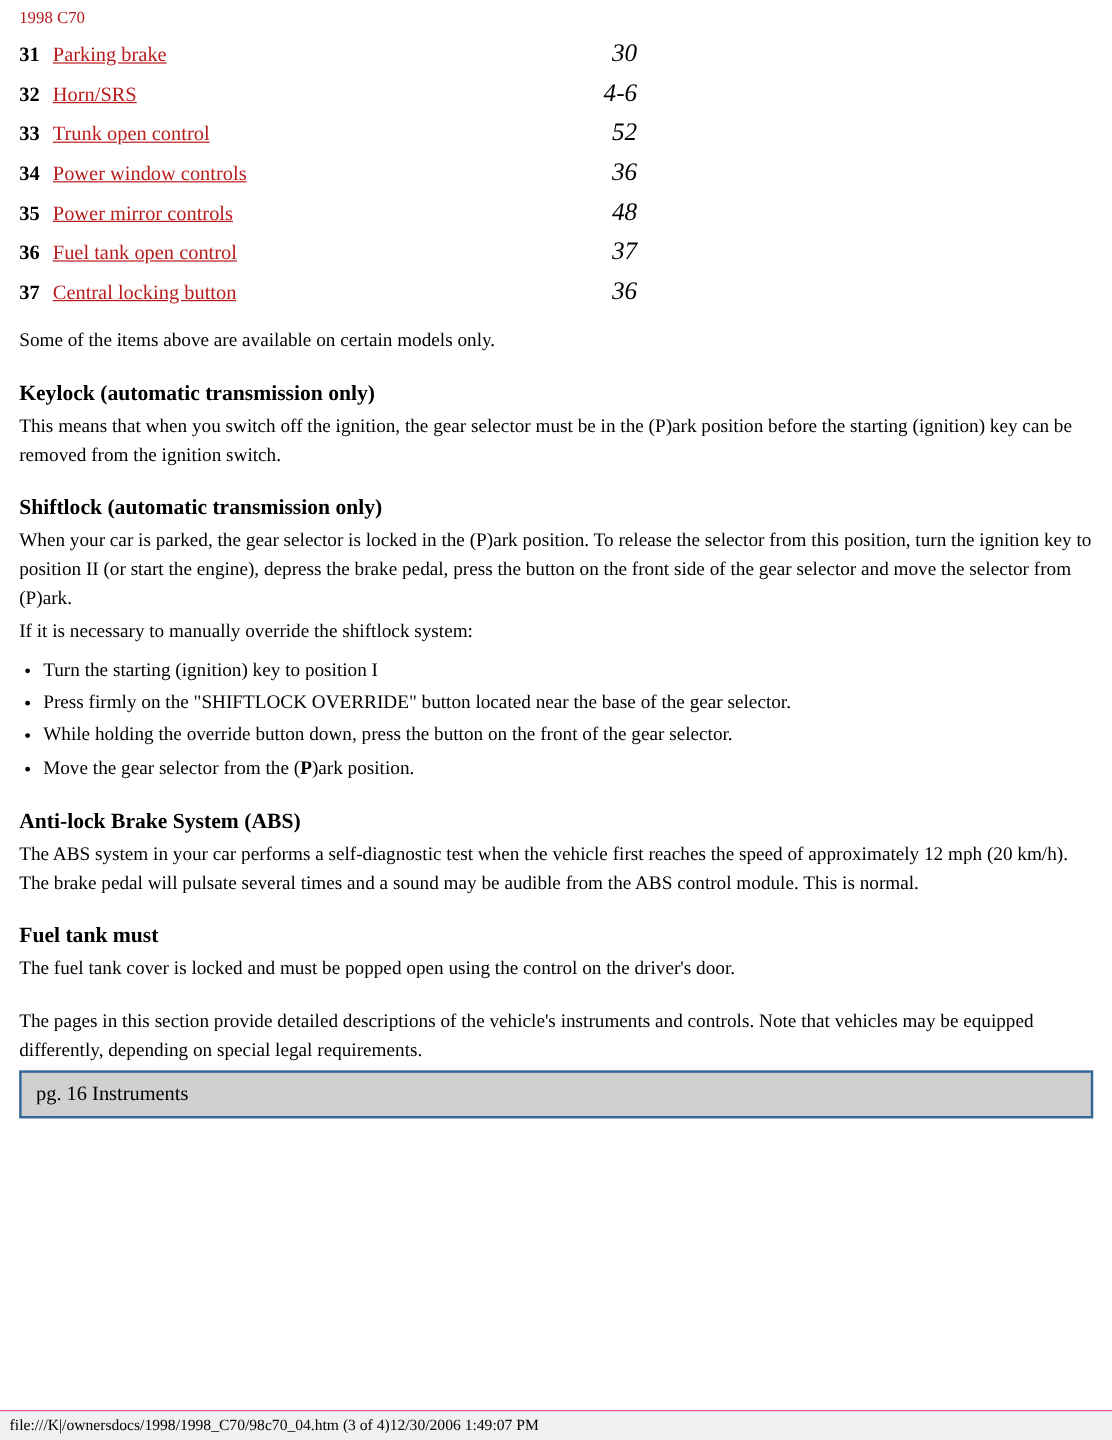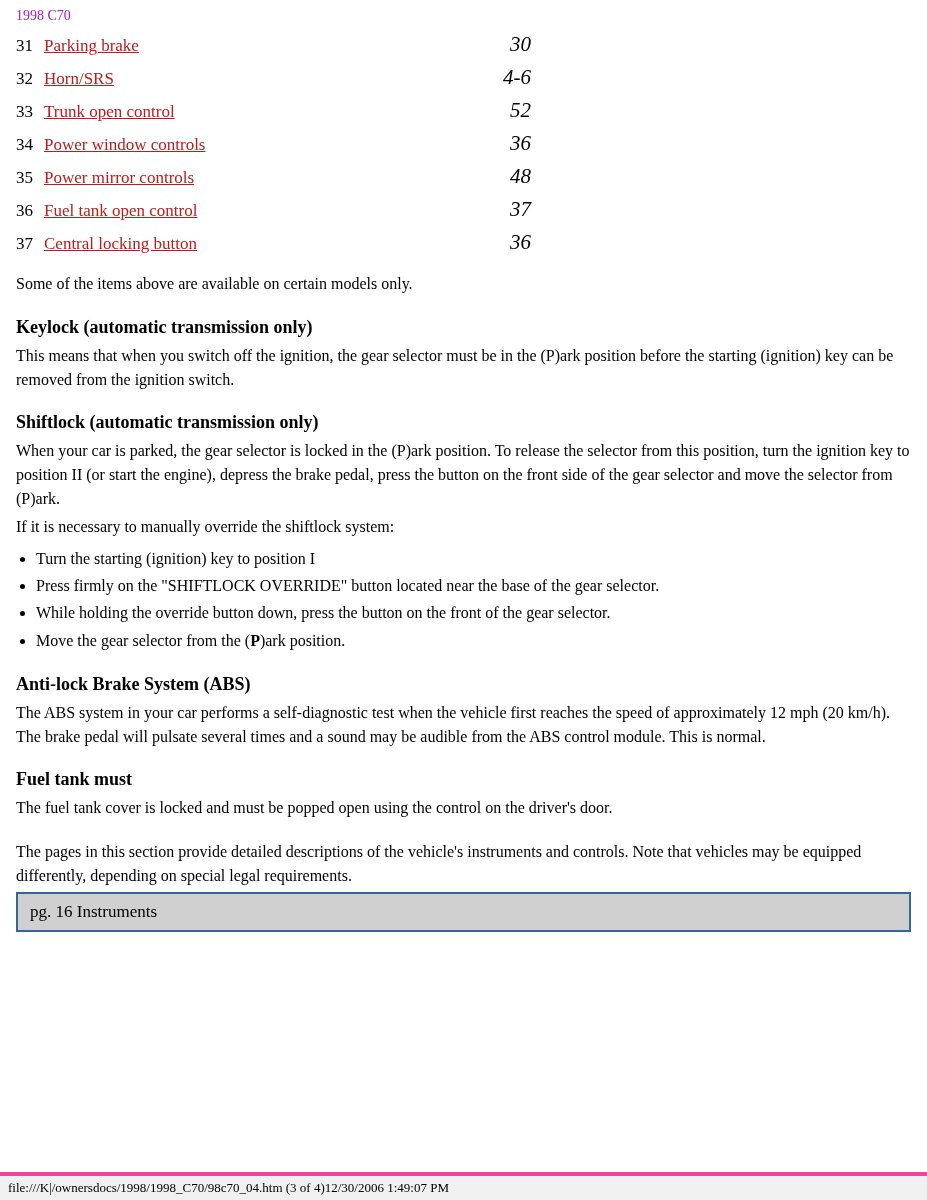--- a/index.html
+++ b/index.html
@@ -8,34 +8,34 @@
       font-size: 16px;
       background: #fff;
       color: #000;
       width: 927px;
       min-height: 1200px;
       position: relative;
     }
     #page-header {
       padding: 8px 16px 4px 16px;
       font-size: 14px;
-      color: #a21caf;
+      color: #b91c1c;
     }
     #main-content {
       padding: 0 16px 60px 16px;
     }
     .item-row {
       display: flex;
       align-items: baseline;
       padding: 4px 0;
       font-size: 17px;
     }
     .item-number {
       font-size: 17px;
-      font-weight: normal;
+      font-weight: bold;
       min-width: 28px;
     }
     .item-link {
       color: #b91c1c;
       text-decoration: underline;
       cursor: pointer;
       font-size: 17px;
     }
     .item-page {
       margin-left: auto;
@@ -77,21 +77,21 @@
     }
     #status-bar {
       position: absolute;
       bottom: 0;
       left: 0;
       width: 100%;
       padding: 4px 8px;
       font-size: 13px;
       color: #000;
       background: #f0f0f0;
-      border-top: 4px solid #ec4899;
+      border-top: 1px solid #ec4899;
     }
   </style>
 </head>
 <body>
 
 <div id="page-header">
   <span>1998 C70</span>
 </div>
 
 <div id="main-content">

